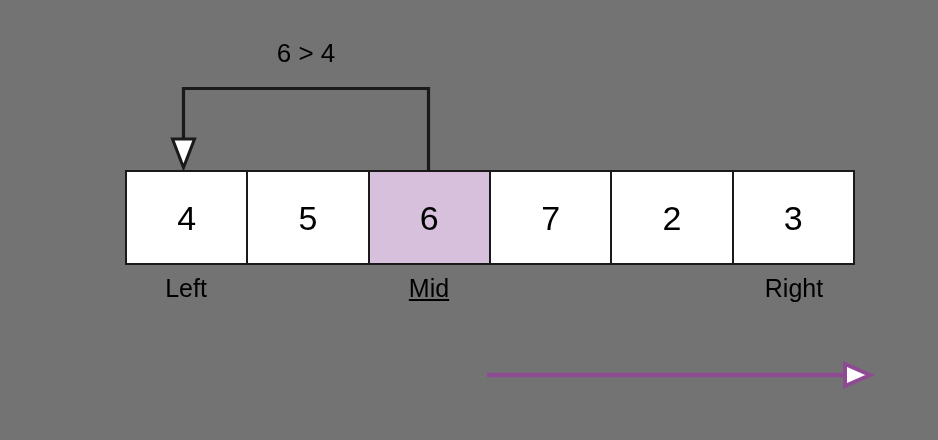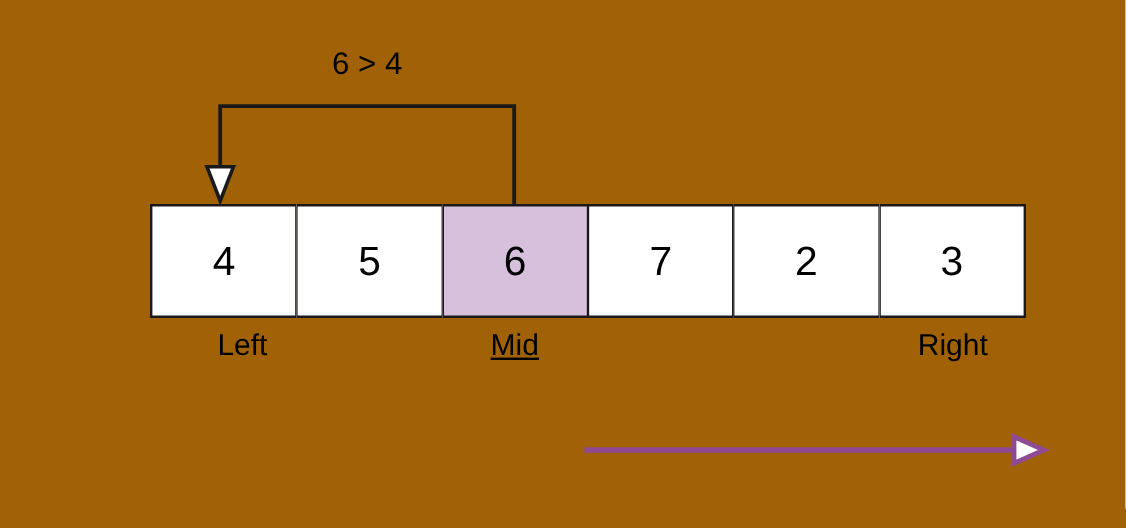--- a/index.html
+++ b/index.html
@@ -7,21 +7,21 @@
     padding: 0;
     background: #ffffff;
   }
   body {
     font-family: "Liberation Sans", sans-serif;
   }
   #stage {
     position: relative;
     width: 938px;
     height: 440px;
-    background: #a16207;
+    background: #737373;
     overflow: hidden;
   }
 
   
   #array-container {
     position: absolute;
     left: 125px;
     top: 170px;
     width: 730px;
     height: 95px;
@@ -125,21 +125,21 @@
     </div>
     <div class="array-cell">
       <span class="cell-value">2</span>
     </div>
     <div class="array-cell">
       <span class="cell-value">3</span>
     </div>
   </div>
 
   <div id="pointer-labels">
-    <div class="pointer-label" style="left:61px;margin-left:16px;">Left</div>
+    <div class="pointer-label" style="left:61px;">Left</div>
     <div class="pointer-label" style="left:304px;text-decoration:underline;">Mid</div>
     <div class="pointer-label" style="left:669px;">Right</div>
   </div>
 
   <svg id="direction-arrow-svg" viewBox="0 0 938 440">
     <line x1="487" y1="375" x2="845" y2="375" stroke="#8e4a93" stroke-width="4.5" stroke-linecap="butt"></line>
     <path d="M 845 364 L 870 375 L 845 386 Z" fill="#ffffff" stroke="#8e4a93" stroke-width="4" stroke-linejoin="miter"></path>
   </svg>
 
 </div>

